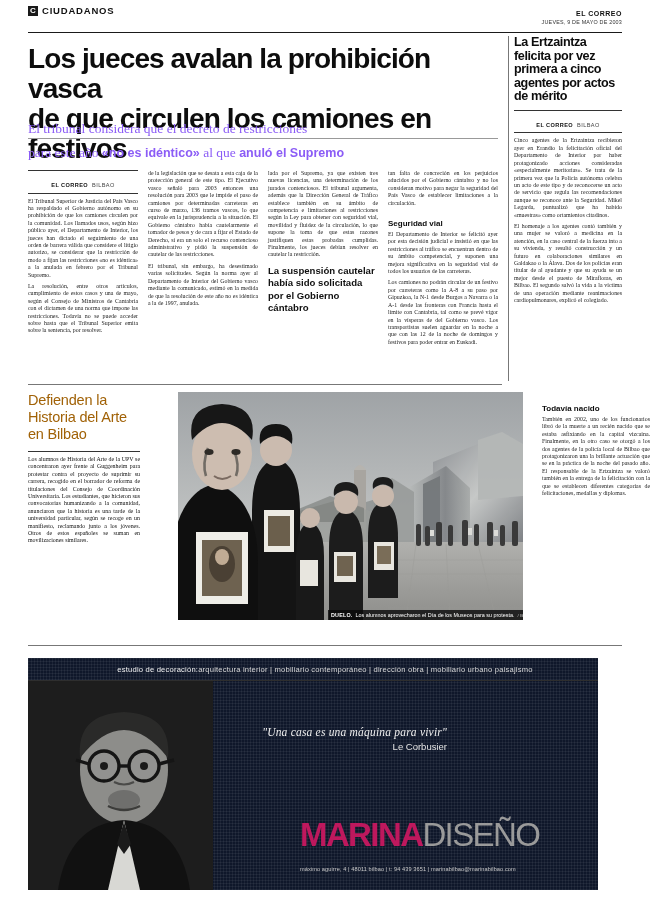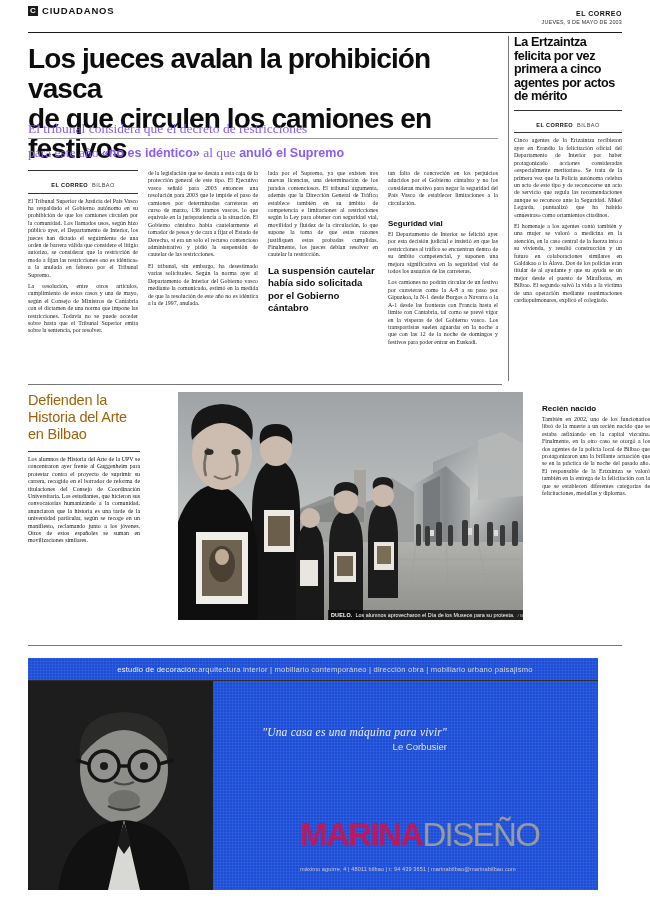--- a/index.html
+++ b/index.html
@@ -70,21 +70,21 @@
            background:rgba(10,10,10,.82);color:#fff;display:flex;align-items:center;gap:3px;
            padding:0 3px;box-sizing:border-box;}
   .cap-tag{font-family:"Liberation Sans",sans-serif;font-weight:bold;font-size:5.4px;letter-spacing:.2px;}
   .cap-txt{font-family:"Liberation Sans",sans-serif;font-size:5.4px;}
   .cap-credit{font-family:"Liberation Sans",sans-serif;font-size:4.2px;color:#ccc;letter-spacing:.2px;}
 
   
   .rail2{position:absolute;left:514px;top:0;width:108px;}
 
   
-  .ad{position:absolute;left:28px;top:658px;width:570px;height:232px;background:#1d4ed8;overflow:hidden;}
+  .ad{position:absolute;left:28px;top:658px;width:570px;height:232px;background:#0f172a;overflow:hidden;}
   .ad-texture{position:absolute;inset:0;
     background-image:
       repeating-linear-gradient(0deg, rgba(255,255,255,.055) 0 1px, transparent 1px 3px),
       repeating-linear-gradient(90deg, rgba(255,255,255,.055) 0 1px, transparent 1px 3px);}
   .ad-topbar{position:absolute;left:0;top:0;width:594px;height:22px;
              display:flex;align-items:center;justify-content:center;
              border-bottom:1px solid #2e2e2e;}
   .ad-topbar span{font-family:"Liberation Sans",sans-serif;font-size:7.6px;color:#d8d8d8;letter-spacing:.2px;}
   .ad-topbar .strong{color:#f2f2f2;}
   .ad-quote{position:absolute;left:212px;top:726px;width:235px;text-align:right;}
@@ -290,21 +290,21 @@
         <rect x="122" y="168" width="18" height="26" fill="#e8e6df"></rect>
       </svg>
       <div class="caption">
         <span class="cap-tag">DUELO.</span>
         <span class="cap-txt">Los alumnos aprovecharon el Día de los Museos para su protesta.</span>
         <span class="cap-credit">/ BERNARDO CORRAL</span>
       </div>
     </div>
 
     <div class="rail2">
-      <div class="subsec">Recién nacido</div>
+      <div class="subsec">Todavía nacido</div>
       <div class="bodytext">También en 2002, uno de los funcionarios libró de la muerte a un recién nacido que se estaba asfixiando en la capital vizcaína. Finalmente, en la otro caso se otorgó a los dos agentes de la policía local de Bilbao que protagonizaron una la brillante actuación que se en la práctica de la noche del pasado año. El responsable de la Ertzaintza se valoró también en la entrega de la felicitación con la que se establecen diferentes categorías de felicitaciones, medallas y diplomas.</div>
     </div>
   </div>
 
   <div class="rule" style="left:28px;top:645px;width:594px;height:0.8px;background:#777;"></div>
 
   <div class="ad">
     <div class="ad-texture"></div>
 
     <div class="ad-portrait">

